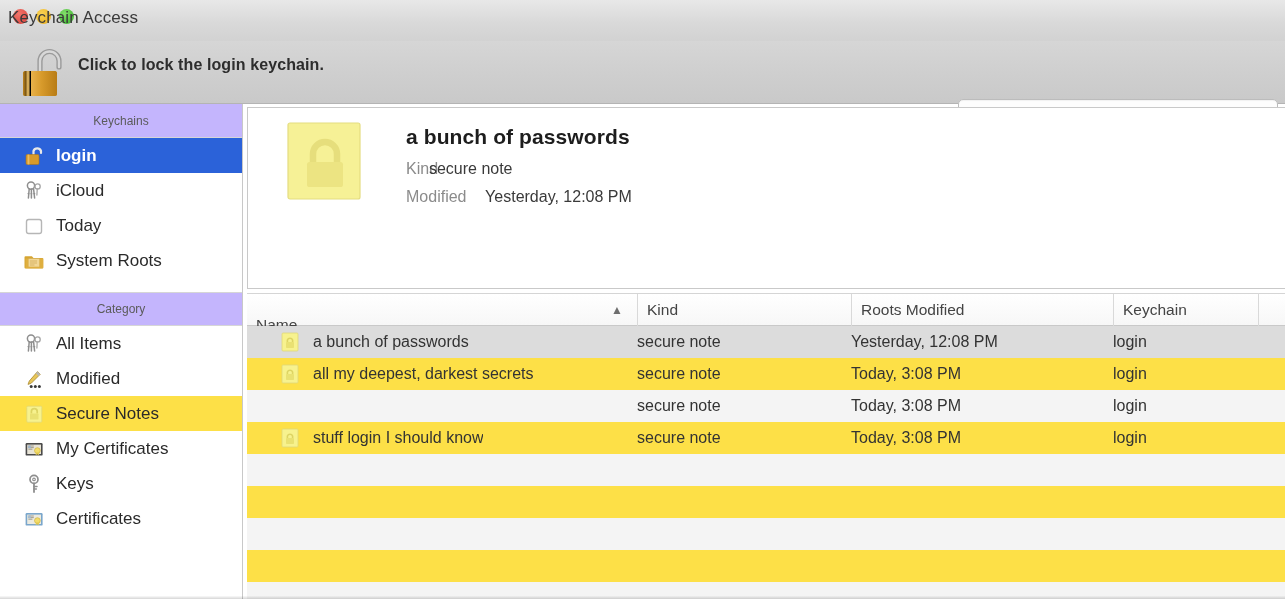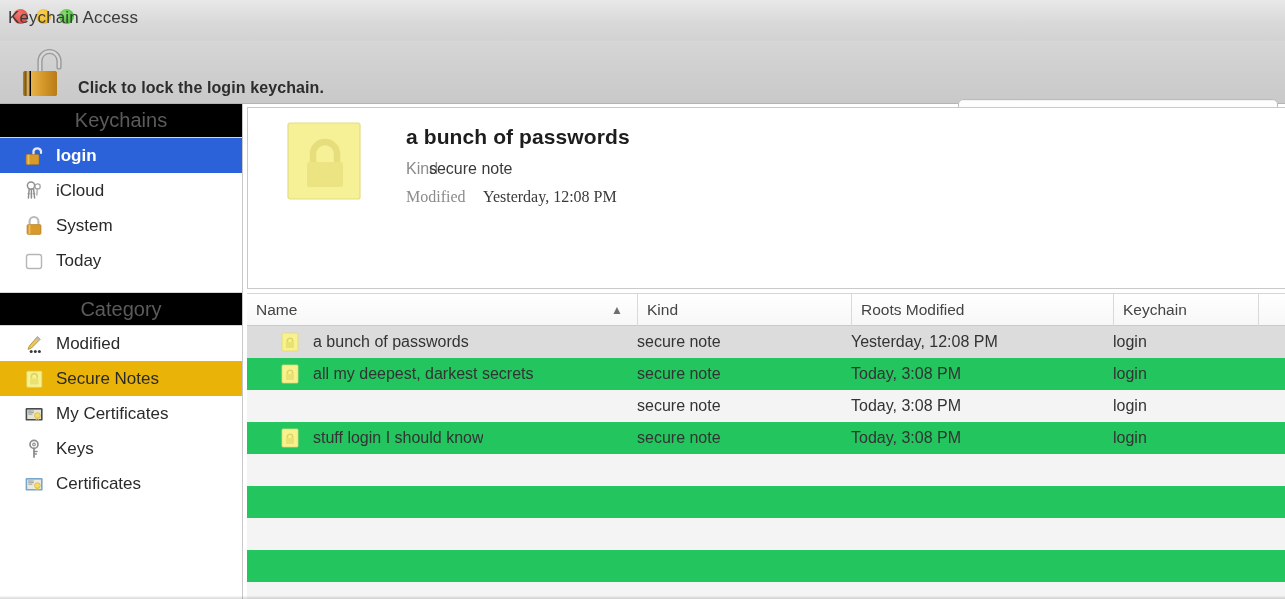--- a/index.html
+++ b/index.html
@@ -42,21 +42,21 @@
     position: absolute; left: 0; top: 41px; width: 1285px; height: 63px;
     background: linear-gradient(to bottom, #d6d6d6 0%, #cfcfcf 50%, #c9c9c9 100%);
     border-bottom: 1px solid #b4b4b4;
   }
   #lock-button {
     position: absolute; left: 14px; top: 4px;
     width: 56px; height: 56px;
     cursor: default;
   }
   #lock-status-text {
-    position: absolute; left: 78px; top: 38px;
+    position: absolute; left: 78px; top: 15px;
     font-size: 16px; color: #2d2d2d; font-weight: 600;
     letter-spacing: .1px;
     white-space: nowrap;
   }
   #search-wrap {
     position: absolute; left: 958px; top: 58px;
     width: 320px; height: 33px;
     background: #fdfdfd;
     border: 1px solid #bcbcbc;
     border-radius: 5px;
@@ -74,22 +74,22 @@
   
   #sidebar {
     position: absolute; left: 0; top: 104px; width: 243px; height: 495px;
     background: #ffffff;
     border-right: 1px solid #c8c8c8;
     overflow: hidden;
   }
   .group-header {
     height: 34px;
     display: flex; align-items: center; justify-content: center;
-    font-size: 20px; color: #5b5b5b;
-    background: #000000;
+    font-size: 12px; color: #5b5b5b;
+    background: #c4b5fd;
     border-bottom: 1px solid #d6d6d6;
   }
   .group-header.second { border-top: 1px solid #d6d6d6; }
   .side-row {
     height: 35px;
     display: flex; align-items: center;
     padding-left: 22px;
     font-size: 17px; color: #2a2a2a;
     cursor: default;
   }
@@ -98,21 +98,21 @@
     margin-right: 10px;
     flex: 0 0 24px;
     display: flex; align-items: center; justify-content: center;
   }
   .side-row.sel-blue {
     background: #2b62d9;
     color: #ffffff;
     font-weight: 700;
   }
   .side-row.sel-grey {
-    background: #eab308;
+    background: #fde047;
   }
 
   
   #detail {
     position: absolute; left: 247px; top: 107px;
     width: 1038px; height: 182px;
     background: #ffffff;
     border: 1px solid #c9c9c9;
     border-right: none;
   }
@@ -125,21 +125,21 @@
     font-size: 21px; font-weight: 700; color: #1d1d1d;
     letter-spacing: .1px;
   }
   .detail-row {
     position: absolute; left: 0; font-size: 16px; color: #3a3a3a;
     white-space: nowrap;
   }
   .detail-row .lbl { color: #8b8b8b; }
   #detail-kind { top: 52px; left: 158px; }
   #detail-kind .lbl { display: inline-block; width: 0; }
-  #detail-modified { top: 80px; left: 158px; font-family: Liberation Serif, serif; }
+  #detail-modified { top: 80px; left: 158px; }
 
   
   #table {
     position: absolute; left: 247px; top: 293px;
     width: 1038px; height: 306px;
     background: #ffffff;
     overflow: hidden;
   }
   #thead {
     position: relative;
@@ -150,33 +150,33 @@
   }
   .th {
     position: absolute; top: 0; height: 32px;
     display: flex; align-items: center;
     font-size: 15.5px; color: #444444;
     padding-left: 9px;
     border-left: 1px solid #d9d9d9;
     white-space: nowrap;
     cursor: default;
   }
-  .th.first { border-left: none; }
+  .th.first { border-left: none; margin-top: 15px; }
   #sort-caret {
     position: absolute; left: 364px; top: 10px;
     font-size: 12px; color: #6e6e6e; line-height: 1;
   }
   .trow {
     position: relative;
     height: 32px;
     display: flex; align-items: center;
     font-size: 16px; color: #333333;
     cursor: default;
   }
-  .trow.odd  { background: #22c55e; }
+  .trow.odd  { background: #fde047; }
   .trow.even { background: #f4f4f4; }
   .trow.selected { background: #dcdcdc; }
   .cell { position: absolute; white-space: nowrap; overflow: hidden; }
   .cell.name  { left: 0; display: flex; align-items: center; }
   .cell.name .nic { width: 18px; height: 20px; margin-left: 34px; margin-right: 14px; flex: 0 0 18px; }
   .cell.kind  { left: 390px; }
   .cell.date  { left: 604px; }
   .cell.keych { left: 866px; }
 
   #right-divider {
@@ -260,45 +260,58 @@
           <circle cx="8" cy="5.6" r="3.6" fill="none" stroke="#8e8e8e" stroke-width="1.5"></circle>
           <path d="M6.2 9 L5.4 18 M8.4 9 L8.4 18 M10.6 9 L11.6 18" stroke="#8e8e8e" stroke-width="1.5" stroke-linecap="round" fill="none"></path>
           <path d="M4.6 13.6 L6.3 13.6 M7.6 13.6 L9.2 13.6 M10.4 13.6 L12.2 13.6" stroke="#8e8e8e" stroke-width="1.2"></path>
           <circle cx="14.6" cy="6.4" r="2.6" fill="none" stroke="#a5a5a5" stroke-width="1.3"></circle>
           <path d="M14.2 9 L13.9 15" stroke="#a5a5a5" stroke-width="1.3" stroke-linecap="round"></path>
         </svg>
       </span>
       <span>iCloud</span>
     </div>
 
-    <div class="side-row">
-      <span class="ic">
-        <svg width="22" height="22" viewBox="0 0 22 22">
-          <path d="M6.6 9.8 L6.6 6.4 A4.4 4.4 0 0 1 15.4 6.4 L15.4 9.8" fill="none" stroke="#b9b9b9" stroke-width="2.1"></path>
-          <rect x="4" y="9.6" width="14" height="9.8" rx="1.3" fill="#d79a2b" stroke="#a9741a" stroke-width=".6"></rect>
-          <rect x="5.6" y="9.6" width="1.8" height="9.8" fill="#f0c571" opacity=".8"></rect>
-        </svg>
-      </span>
-      <span>System</span>
-    </div>
 
     <div class="side-row">
       <span class="ic">
         <svg width="22" height="22" viewBox="0 0 22 22">
           <rect x="3.5" y="4.5" width="15" height="14" rx="2.2" fill="#ffffff" stroke="#b6b6b6" stroke-width="1.4"></rect>
         </svg>
       </span>
       <span>Today</span>
     </div>
 
+    <div class="side-row">
+      <span class="ic">
+        <svg width="22" height="22" viewBox="0 0 22 22">
+          <path d="M2.5 6.2 h6.4 l1.6 1.9 h8.8 a1 1 0 0 1 1 1 v8.3 a1 1 0 0 1 -1 1 h-16.8 a1 1 0 0 1 -1 -1 v-10.2 a1 1 0 0 1 1 -1 z" fill="#d6a531"></path>
+          <rect x="5.2" y="8.6" width="11.5" height="8.4" fill="#fdfbef" stroke="#c8a24a" stroke-width=".6"></rect>
+          <path d="M7 11 h7 M7 13 h7 M7 15 h4.5" stroke="#b9a06a" stroke-width=".8"></path>
+          <path d="M2.5 8.6 h17.8 v8.8 a1 1 0 0 1 -1 1 h-15.8 a1 1 0 0 1 -1 -1 z" fill="#e8b84a" opacity=".55"></path>
+        </svg>
+      </span>
+      <span>System Roots</span>
+    </div>
 
     <div style="height:14px"></div>
 
     <div class="group-header second">Category</div>
 
+    <div class="side-row">
+      <span class="ic">
+        <svg width="22" height="22" viewBox="0 0 22 22">
+          <circle cx="8" cy="5.6" r="3.6" fill="none" stroke="#8e8e8e" stroke-width="1.5"></circle>
+          <path d="M6.2 9 L5.4 18 M8.4 9 L8.4 18 M10.6 9 L11.6 18" stroke="#8e8e8e" stroke-width="1.5" stroke-linecap="round" fill="none"></path>
+          <path d="M4.6 13.6 L6.3 13.6 M7.6 13.6 L9.2 13.6 M10.4 13.6 L12.2 13.6" stroke="#8e8e8e" stroke-width="1.2"></path>
+          <circle cx="14.6" cy="6.4" r="2.6" fill="none" stroke="#a5a5a5" stroke-width="1.3"></circle>
+          <path d="M14.2 9 L13.9 15" stroke="#a5a5a5" stroke-width="1.3" stroke-linecap="round"></path>
+        </svg>
+      </span>
+      <span>All Items</span>
+    </div>
 
     <div class="side-row">
       <span class="ic">
         <svg width="22" height="22" viewBox="0 0 22 22">
           <path d="M14.5 3.6 L17.2 6.3 L8.4 15.1 L5 16.4 L6.3 13 Z" fill="#e8c659" stroke="#a8882c" stroke-width=".8"></path>
           <path d="M14.5 3.6 L17.2 6.3 L15.6 7.9 L12.9 5.2 Z" fill="#b7b7b7"></path>
           <circle cx="8.2" cy="18.4" r="1.5" fill="#3a3a3a"></circle>
           <circle cx="12.3" cy="18.4" r="1.5" fill="#3a3a3a"></circle>
           <circle cx="16.4" cy="18.4" r="1.5" fill="#3a3a3a"></circle>
         </svg>

